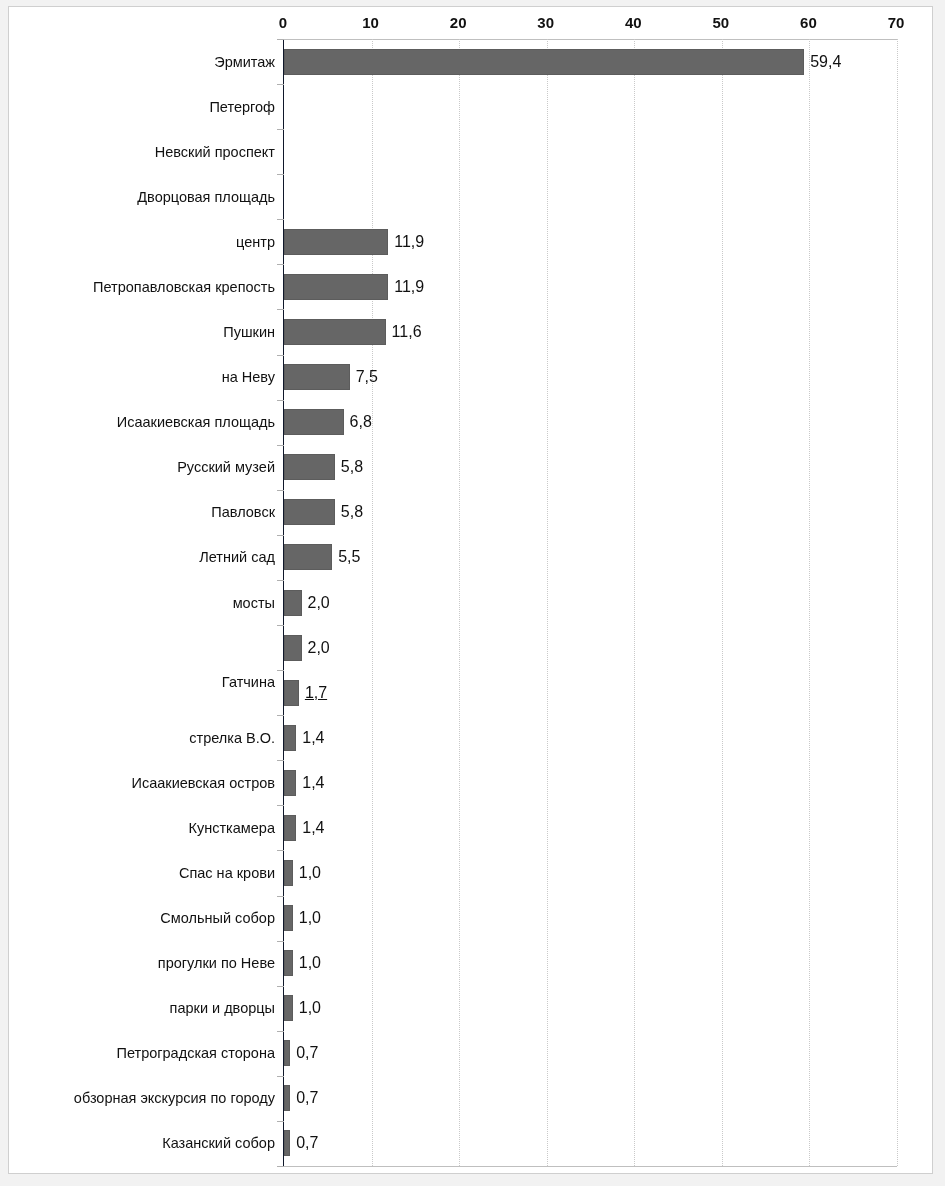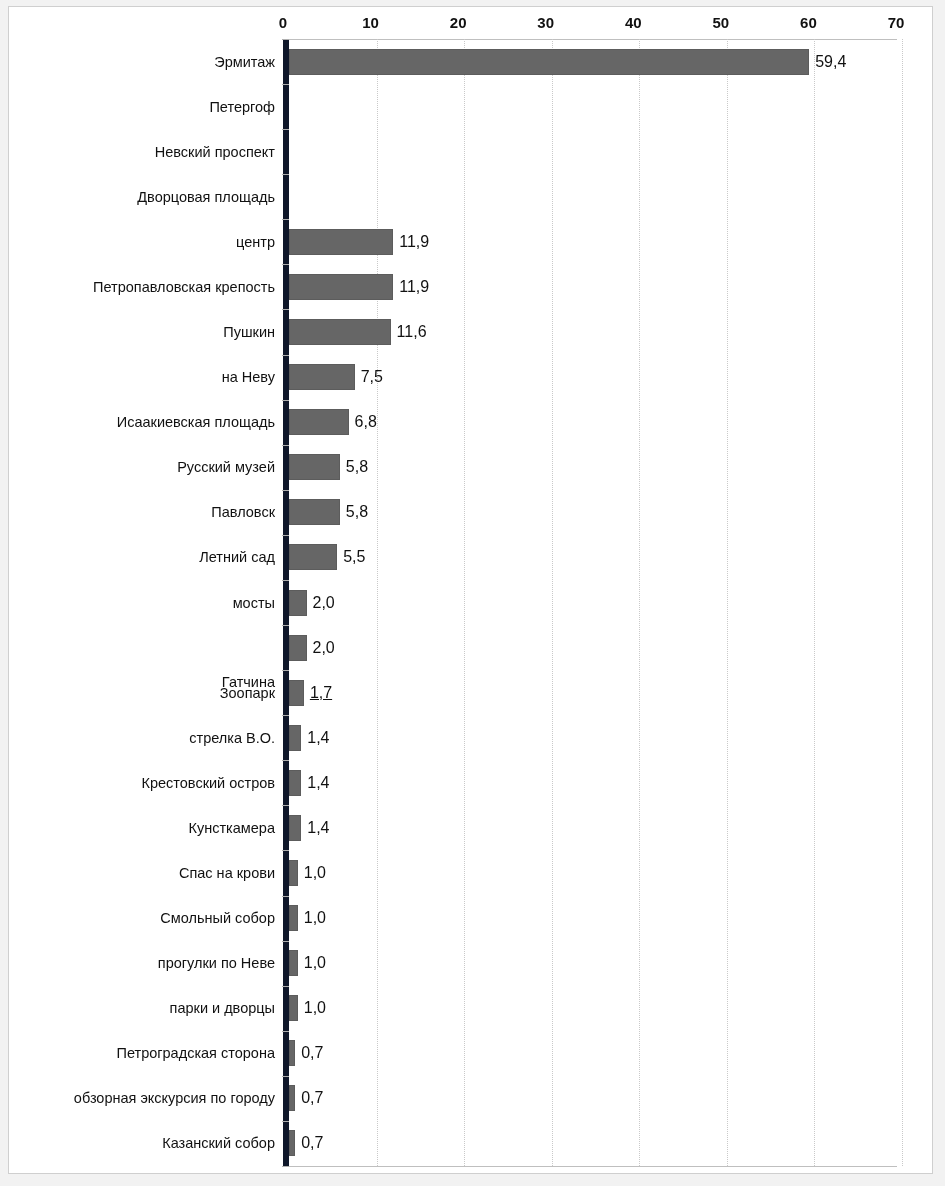--- a/index.html
+++ b/index.html
@@ -29,21 +29,21 @@
 
   
   
   
   #plot-area {
     position: absolute;
     left: 274px;           
     top: 32px;             
     width: 613px;          
     height: 1127px;
-    border-left: 6px solid #0f172a;
+    border-left: 1px solid #0f172a;
   }
 
   
   .axis-rule {
     position: absolute;
     left: 274px;
     width: 614px;
     height: 0;
     border-top: 1px solid #bfbfbf;
   }
@@ -165,23 +165,22 @@
       <div class="cat-label" style="top: 189.86px;">центр</div>
       <div class="cat-label" style="top: 234.94px;">Петропавловская крепость</div>
       <div class="cat-label" style="top: 280.02px;">Пушкин</div>
       <div class="cat-label" style="top: 325.1px;">на Неву</div>
       <div class="cat-label" style="top: 370.18px;">Исаакиевская площадь</div>
       <div class="cat-label" style="top: 415.26px;">Русский музей</div>
       <div class="cat-label" style="top: 460.34px;">Павловск</div>
       <div class="cat-label" style="top: 505.42px;">Летний сад</div>
       <div class="cat-label" style="top: 550.5px;">мосты</div>
       <div class="cat-label" style="top: 595.58px; margin-top: 34px;">Гатчина</div>
-      <div class="cat-label" style="top: 640.66px;">Зоопарк</div>
       <div class="cat-label" style="top: 685.74px;">стрелка В.О.</div>
-      <div class="cat-label" style="top: 730.82px;">Крестовский остров</div>
+      <div class="cat-label" style="top: 730.82px;">Исаакиевская остров</div>
       <div class="cat-label" style="top: 775.9px;">Кунсткамера</div>
       <div class="cat-label" style="top: 820.98px;">Спас на крови</div>
       <div class="cat-label" style="top: 866.06px;">Смольный собор</div>
       <div class="cat-label" style="top: 911.14px;">прогулки по Неве</div>
       <div class="cat-label" style="top: 956.22px;">парки и дворцы</div>
       <div class="cat-label" style="top: 1001.3px;">Петроградская сторона</div>
       <div class="cat-label" style="top: 1046.38px;">обзорная экскурсия по городу</div>
       <div class="cat-label" style="top: 1091.46px;">Казанский собор</div>
     </div>
 

